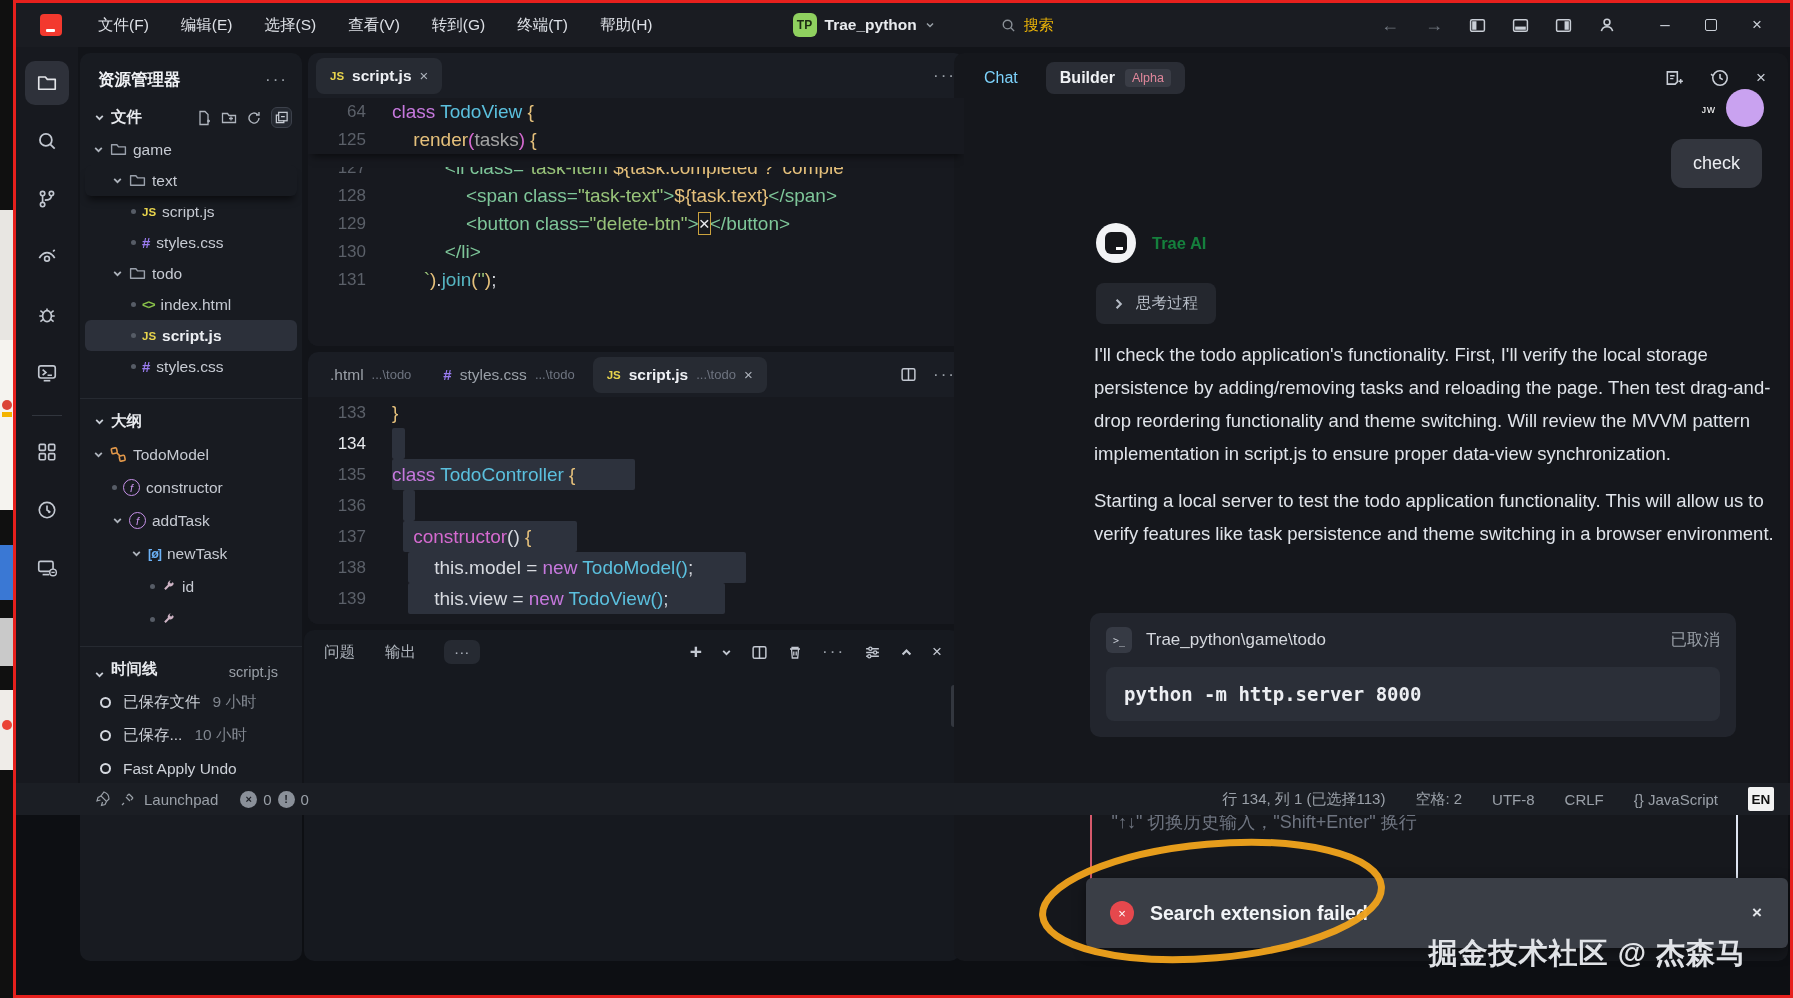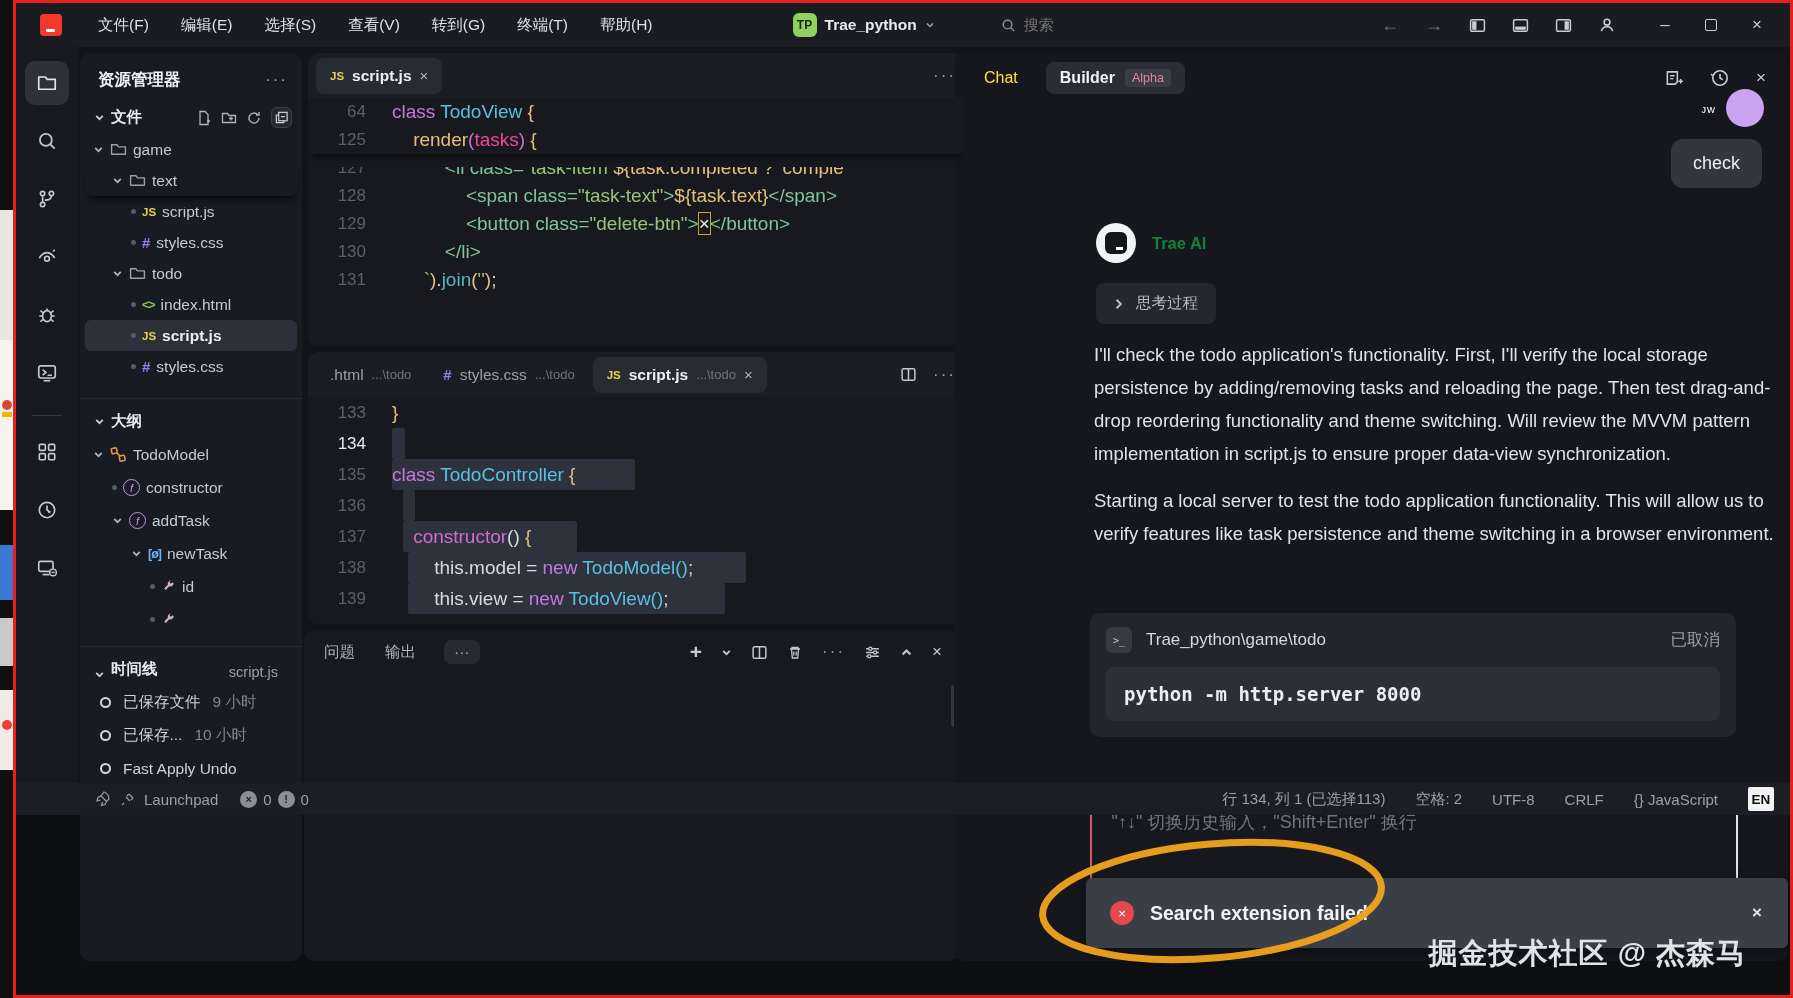--- a/index.html
+++ b/index.html
@@ -14,21 +14,21 @@
   
   #titlebar{position:absolute;left:0;top:0;width:100%;height:44px;background:#1a1c22;display:flex;align-items:center;}
   #app-logo{width:22px;height:22px;border-radius:4px;background:#f3392e;margin-left:24px;position:relative;}
   #app-logo::after{content:"";position:absolute;left:6px;bottom:4px;width:9px;height:3px;background:#fff;border-radius:1px;}
   #menus{display:flex;margin-left:22px;gap:4px;}
   .tmenu{color:#dde0e6;font-size:15.5px;padding:5px 14px;border-radius:5px;cursor:default;}
   #proj-pill{display:flex;align-items:center;gap:8px;margin-left:116px;padding:4px 10px;border-radius:8px;}
   #proj-badge{width:24px;height:24px;border-radius:6px;background:#8fd05f;color:#1c2b12;font-size:12px;font-weight:bold;display:flex;align-items:center;justify-content:center;}
   #proj-name{color:#e9ebef;font-size:15.5px;font-weight:bold;}
   .chev-dn{width:10px;height:10px;}
-  #tb-search{display:flex;align-items:center;gap:8px;margin-left:56px;color:#737373;font-size:15px;}
+  #tb-search{display:flex;align-items:center;gap:8px;margin-left:56px;color:#eab308;font-size:15px;}
   #tb-right{margin-left:auto;display:flex;align-items:center;gap:26px;margin-right:10px;}
   .navico{color:#aeb4bd;font-size:18px;}
   .dimico{color:#6f757e;}
   #win-controls{display:flex;align-items:center;gap:0;}
   .winbtn{width:46px;height:40px;display:flex;align-items:center;justify-content:center;color:#c9ced6;font-size:17px;}
   .maxbox{width:12px;height:12px;border:1.4px solid #c9ced6;border-radius:2px;}
   
   #statusbar{position:absolute;left:0;bottom:0;width:100%;height:32px;background:#1b1e24;display:flex;align-items:center;color:#9aa0a8;font-size:15px;z-index:10;}
   #sb-left{display:flex;align-items:center;gap:8px;margin-left:78px;}
   #sb-right{margin-left:auto;display:flex;align-items:center;gap:30px;margin-right:16px;}
@@ -79,38 +79,38 @@
   .cline{display:flex;height:28px;line-height:28px;white-space:pre;}
   #group2 .cline{height:31px;line-height:31px;align-items:flex-end;}
   .gut{width:84px;flex:0 0 auto;text-align:right;padding-right:26px;color:#5b6069;font-size:17px;}
   .gut.current{color:#e8eaee;}
   .ccontent{position:relative;flex:1;}
   .ctext{position:relative;z-index:1;display:inline-block;}
   .selbg{position:absolute;top:0;bottom:0;background:#2d323d;z-index:0;border-radius:2px;}
   #sticky1{position:relative;z-index:3;background:#17191f;box-shadow:0 6px 8px -4px rgba(0,0,0,.6);}
   .cutTopCode{clip-path:inset(13px 0 0 0);}
   .tk-kw{color:#c678dd;} .tk-cls{color:#5bc0de;} .tk-brace{color:#e5c07b;}
-  .tk-fn{color:#e5c07b;} .tk-pink{color:#d56ad0;} .tk-param{color:#ec4899;}
+  .tk-fn{color:#e5c07b;} .tk-pink{color:#d56ad0;} .tk-param{color:#a3a3a3;}
   .tk-tag{color:#7ec699;} .tk-str{color:#98c379;} .tk-interp{color:#e5c07b;}
   .tk-plain{color:#d7dae0;} .tk-cyan{color:#56b6c2;}
   .tk-boxed{color:#e8eaee;outline:1px solid #caa23e;}
   .scrolldash{position:absolute;right:4px;width:5px;border-radius:3px;background:#5a5f68;}
   
   #botpanel{left:288px;top:627px;width:656px;height:331px;background:#16191f;}
   #bp-tabs{display:flex;align-items:center;height:44px;padding:0 18px;color:#aeb4bc;font-size:15.5px;gap:26px;}
   .bp-tab{padding:4px 2px;}
   .bp-dots{background:#262a32;border-radius:7px;padding:3px 10px;color:#aeb4bd;}
   #bp-icons{margin-left:auto;display:flex;align-items:center;gap:19px;color:#c3c8d1;}
   #term-line{display:flex;align-items:center;gap:10px;margin:18px 0 0 14px;color:#e8eaee;font-family:"DejaVu Sans Mono",monospace;font-size:18.5px;}
   #term-circ{width:13px;height:13px;border:1.6px solid #777d86;border-radius:50%;flex:0 0 auto;}
   #term-scroll{position:absolute;right:3px;top:55px;width:6px;height:42px;background:#33373f;border-radius:3px;}
   
   #chat{position:absolute;left:938px;top:50px;width:834px;height:908px;background:#15171c;border-radius:10px;overflow:hidden;}
   #chat-head{display:flex;align-items:center;height:50px;padding:0 22px 0 30px;}
-  #chat-tab{color:#fde047;font-size:16px;}
+  #chat-tab{color:#7dd3fc;font-size:16px;}
   #builder-pill{display:flex;align-items:center;gap:10px;background:#2a2d35;border-radius:8px;padding:7px 14px;margin-left:28px;}
   #builder-label{color:#f0f2f5;font-weight:bold;font-size:16px;}
   #alpha-badge{background:#3a3d46;color:#e0879b;font-size:12.5px;border-radius:4px;padding:2px 7px;}
   #chat-head-icons{margin-left:auto;display:flex;align-items:center;gap:26px;color:#c9ced6;}
   #user-avatar{position:absolute;right:24px;top:36px;width:38px;height:38px;border-radius:50%;background:#c9a2f0;}
   #user-squiggle{position:absolute;right:72px;top:50px;color:#fff;font-size:11px;letter-spacing:1px;}
   #user-bubble{position:absolute;right:26px;top:86px;background:#33363e;border-radius:12px;padding:14px 22px;color:#eceef2;font-size:18px;}
   #ai-row{position:absolute;left:142px;top:170px;display:flex;align-items:center;gap:16px;}
   #ai-avatar{width:40px;height:40px;border-radius:50%;background:#f2f3f5;display:flex;align-items:center;justify-content:center;}
   #ai-avatar-in{width:22px;height:22px;background:#15161a;border-radius:6px;position:relative;}

